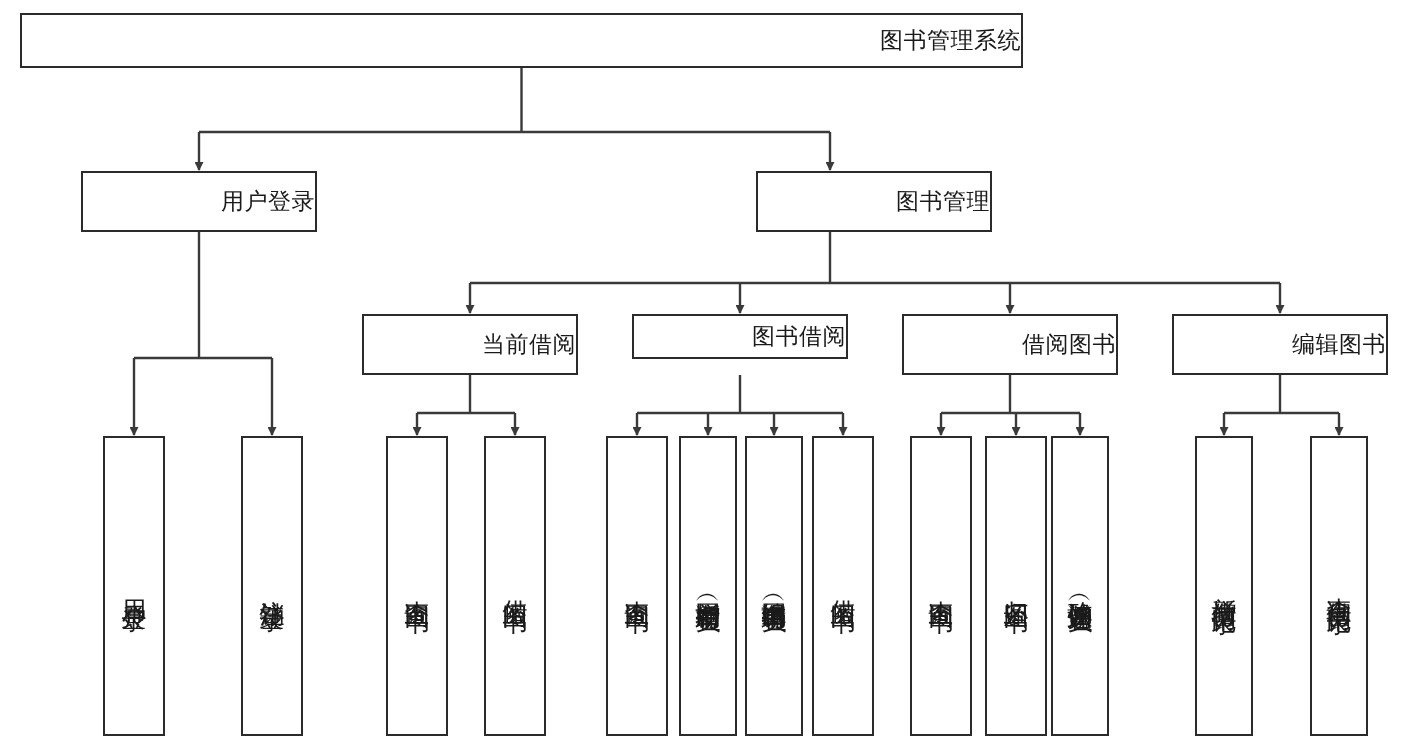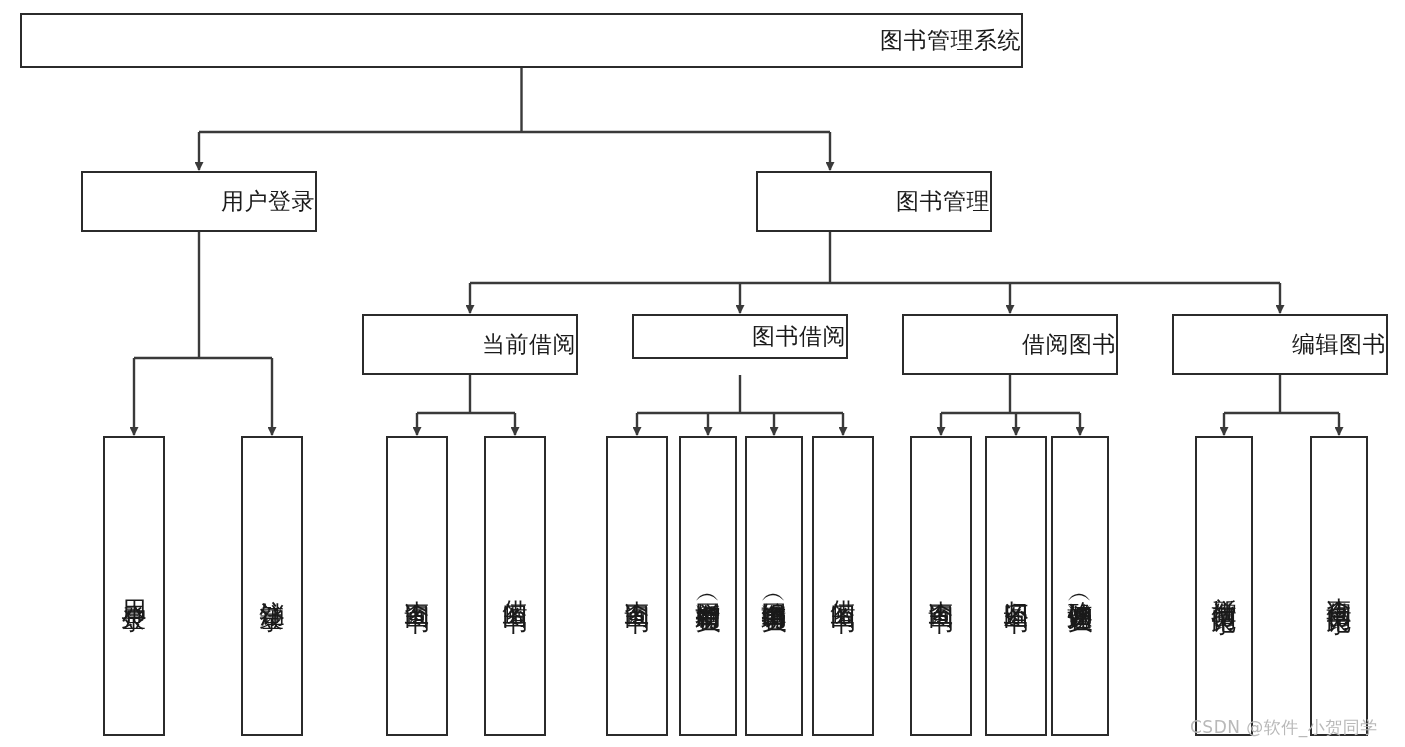--- a/index.html
+++ b/index.html
@@ -167,14 +167,13 @@
         <span class="label">确认归还（管理员）</span>
       </div>
       <div class="node vert" style="left: 1195px; top: 436px; width: 58px; height: 300px;">
         <span class="label">新增借阅记录</span>
       </div>
       <div class="node vert" style="left: 1310px; top: 436px; width: 58px; height: 300px;">
         <span class="label">查询借阅记录</span>
       </div>
     </div>
 
-  <div class="watermark" style="left:1190px; top:716px;">CSDN @软件_小贺同学</div>
 </div>
 
 </body></html>

